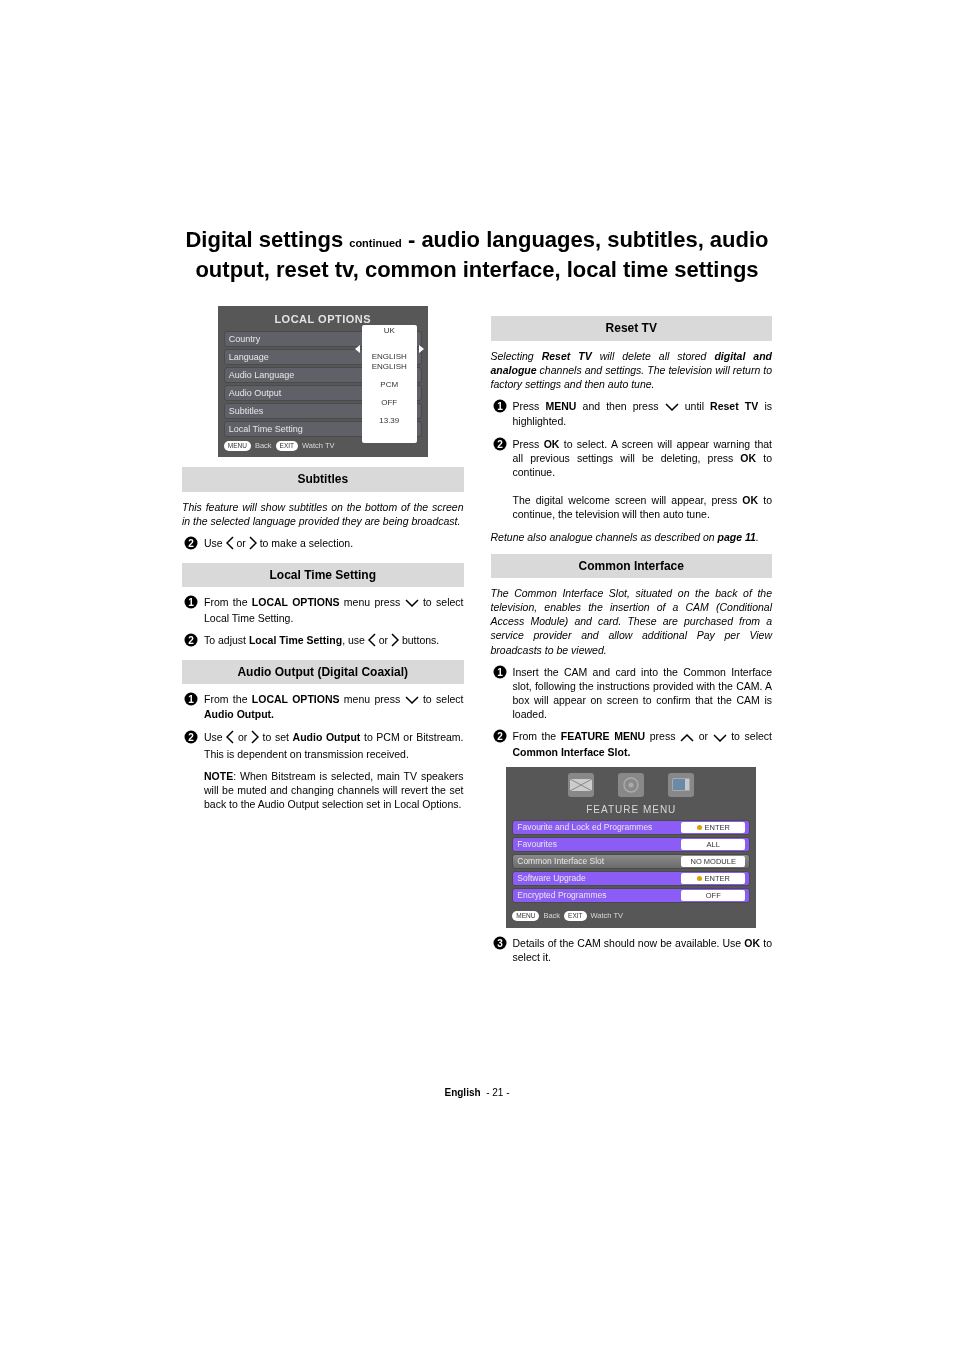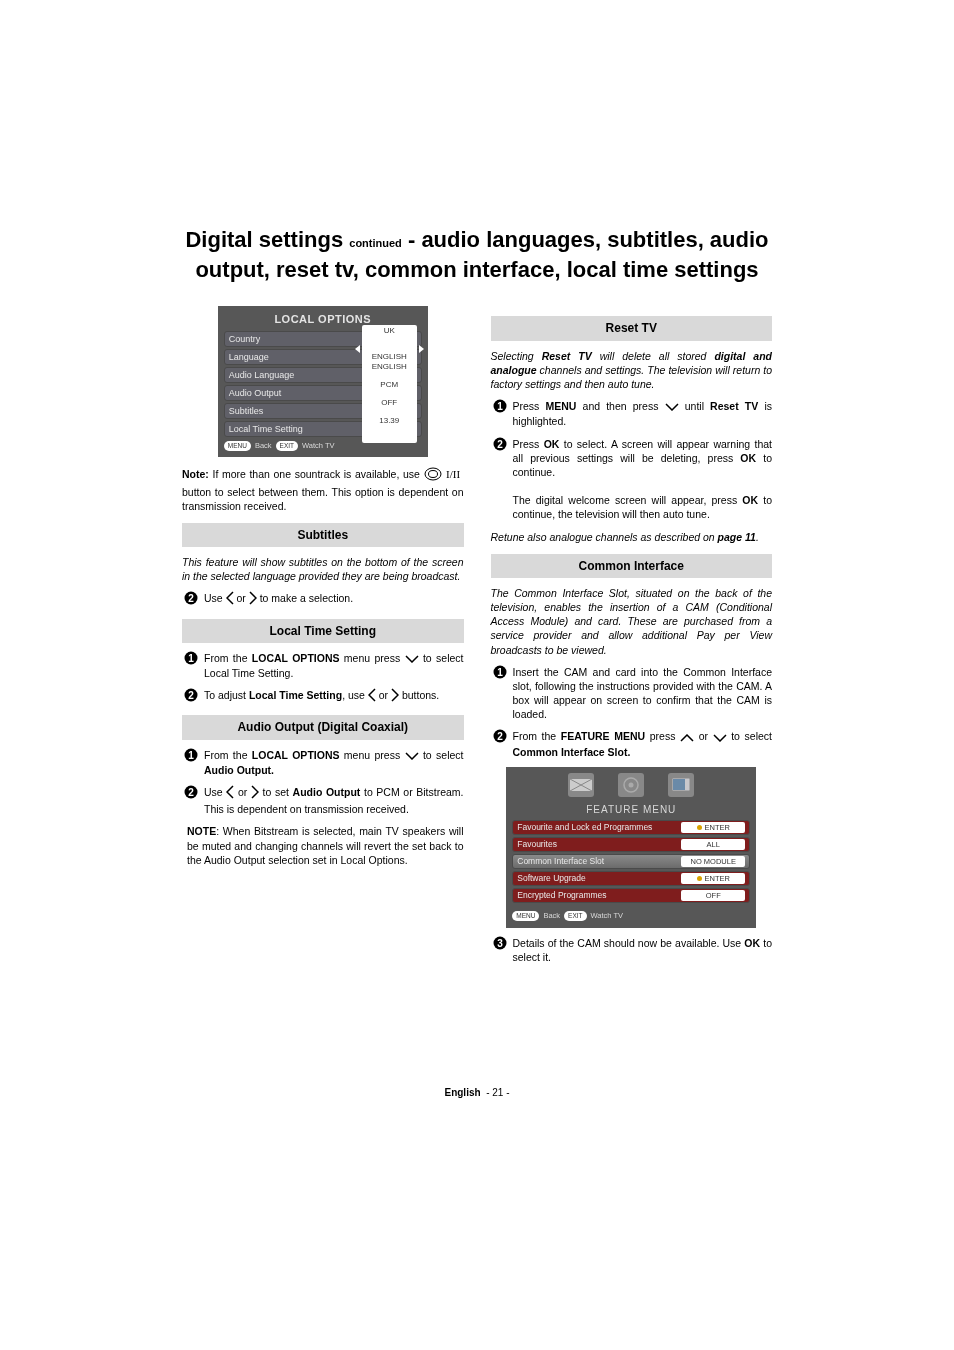--- a/index.html
+++ b/index.html
@@ -169,21 +169,21 @@
   .feature-title {
     text-align:center;
     font-size:10px;
     letter-spacing:1px;
     color:#d8d8d8;
     margin-bottom:4px;
   }
   .feature-row {
     display:flex;
     align-items:center;
-    background:#7f1d1d;
+    background:#8b5cf6;
     border:1px solid #4a4a4a;
     border-radius:3px;
     height:15px;
     margin-bottom:2px;
     padding:0 4px;
     font-size:8.5px;
   }
   .feature-row .label { flex:1; color:#e8e8e8; }
   .feature-val {
     background:#fff;color:#333;font-size:7.5px;text-align:center;
@@ -292,26 +292,20 @@
             </div>
           </div>
         <div class="panel-footer">
           <span class="pill">MENU</span>
           <span>Back</span>
           <span class="pill">EXIT</span>
           <span>Watch TV</span>
         </div>
       </div>
 
-      <div class="note-block">
-        <span class="bold">Note:</span><span> If more than one sountrack is available, use </span>
-        <span class="inline-icon"><svg width="40" height="14">
-              <use href="#audio-icon"></use>
-            </svg></span><span> button to select between them. This option is dependent on transmission received.</span>
-      </div>
 
       <div class="section-heading">Subtitles</div>
       <p class="para italic">This feature will show subtitles on the bottom of the screen in the selected language provided they are being broadcast.</p>
       <div class="step">
         <span class="bullet">
             <svg width="14" height="14">
               <use href="#num2"></use>
             </svg>
           </span>
         <span class="text"><span>Use </span><span class="inline-icon"><svg width="8" height="14">
@@ -361,21 +355,21 @@
             <svg width="14" height="14">
               <use href="#num2"></use>
             </svg>
           </span>
         <span class="text"><span>Use </span><span class="inline-icon"><svg width="8" height="14">
                 <use href="#arrow-left"></use>
               </svg></span><span> or </span><span class="inline-icon"><svg width="8" height="14">
                 <use href="#arrow-right"></use>
               </svg></span><span> to set </span><span class="bold">Audio Output</span><span> to PCM or Bitstream. This is dependent on transmission received.</span></span>
       </div>
-      <p class="para" style="margin-left:5px;">
+      <p class="para" style="margin-left:22px;">
         <span class="bold">NOTE</span><span>: When Bitstream is selected, main TV speakers will be muted and changing channels will revert the set back to the Audio Output selection set in Local Options.</span>
       </p>
     </div>
 
     <div class="col">
       <div class="section-heading">Reset TV</div>
       <p class="para italic">
         <span>Selecting </span><span class="bold">Reset TV</span><span> will delete all stored </span><span class="bold">digital and analogue</span><span> channels and settings. The television will return to factory settings and then auto tune.</span>
       </p>
       <div class="step">

